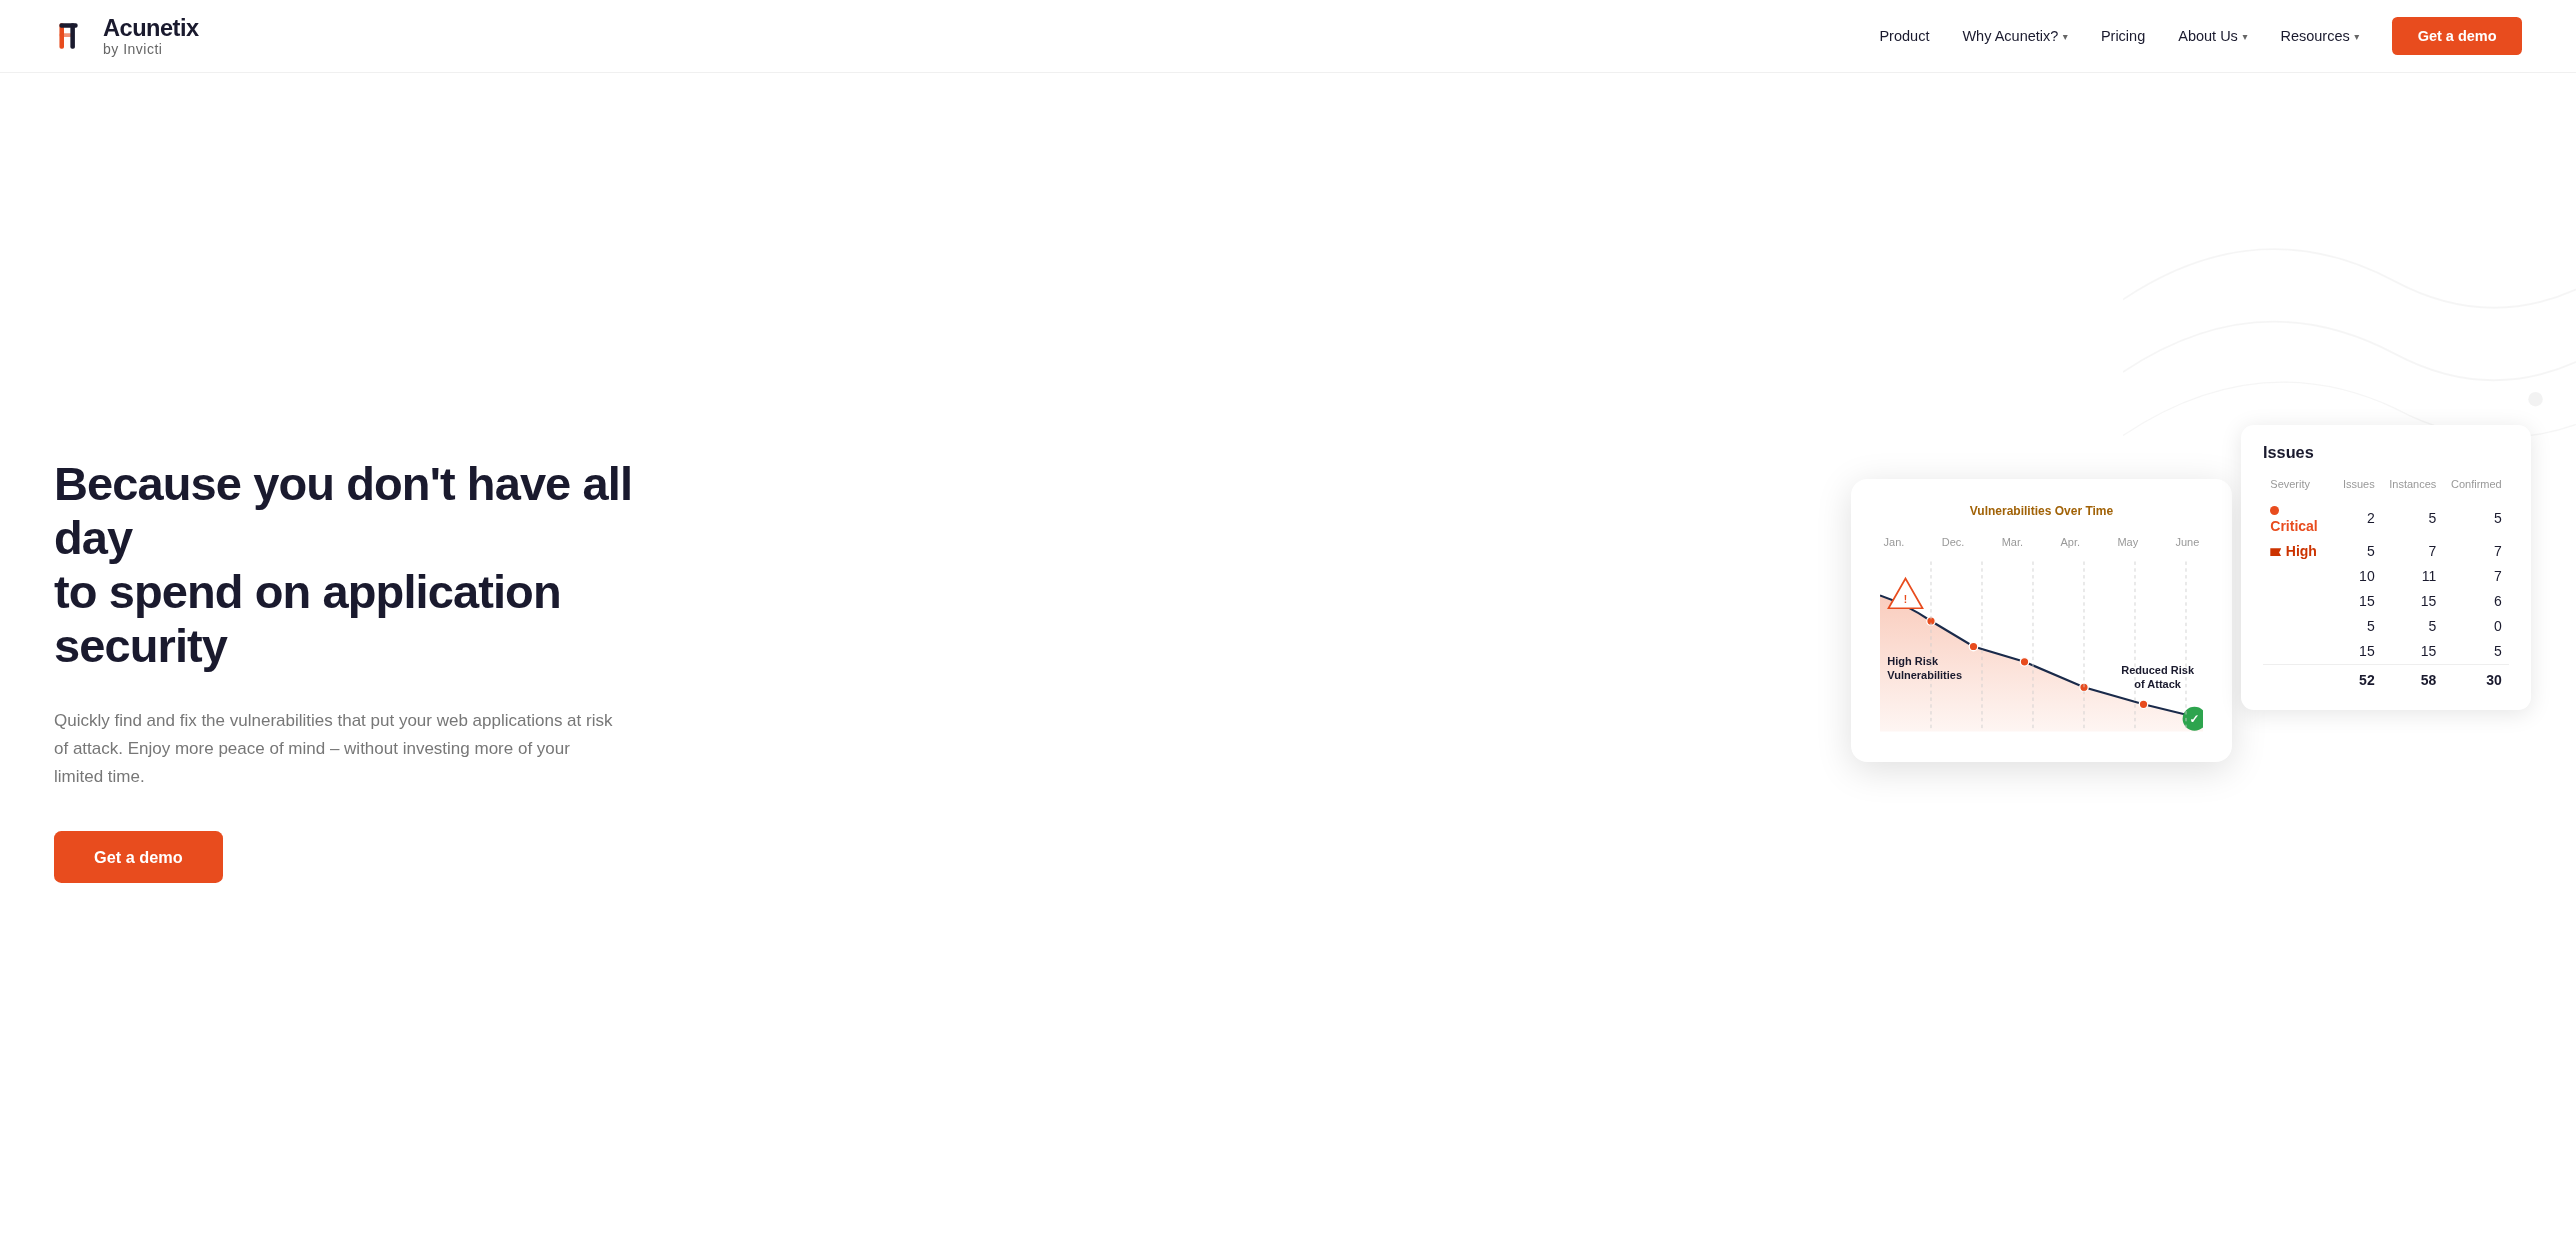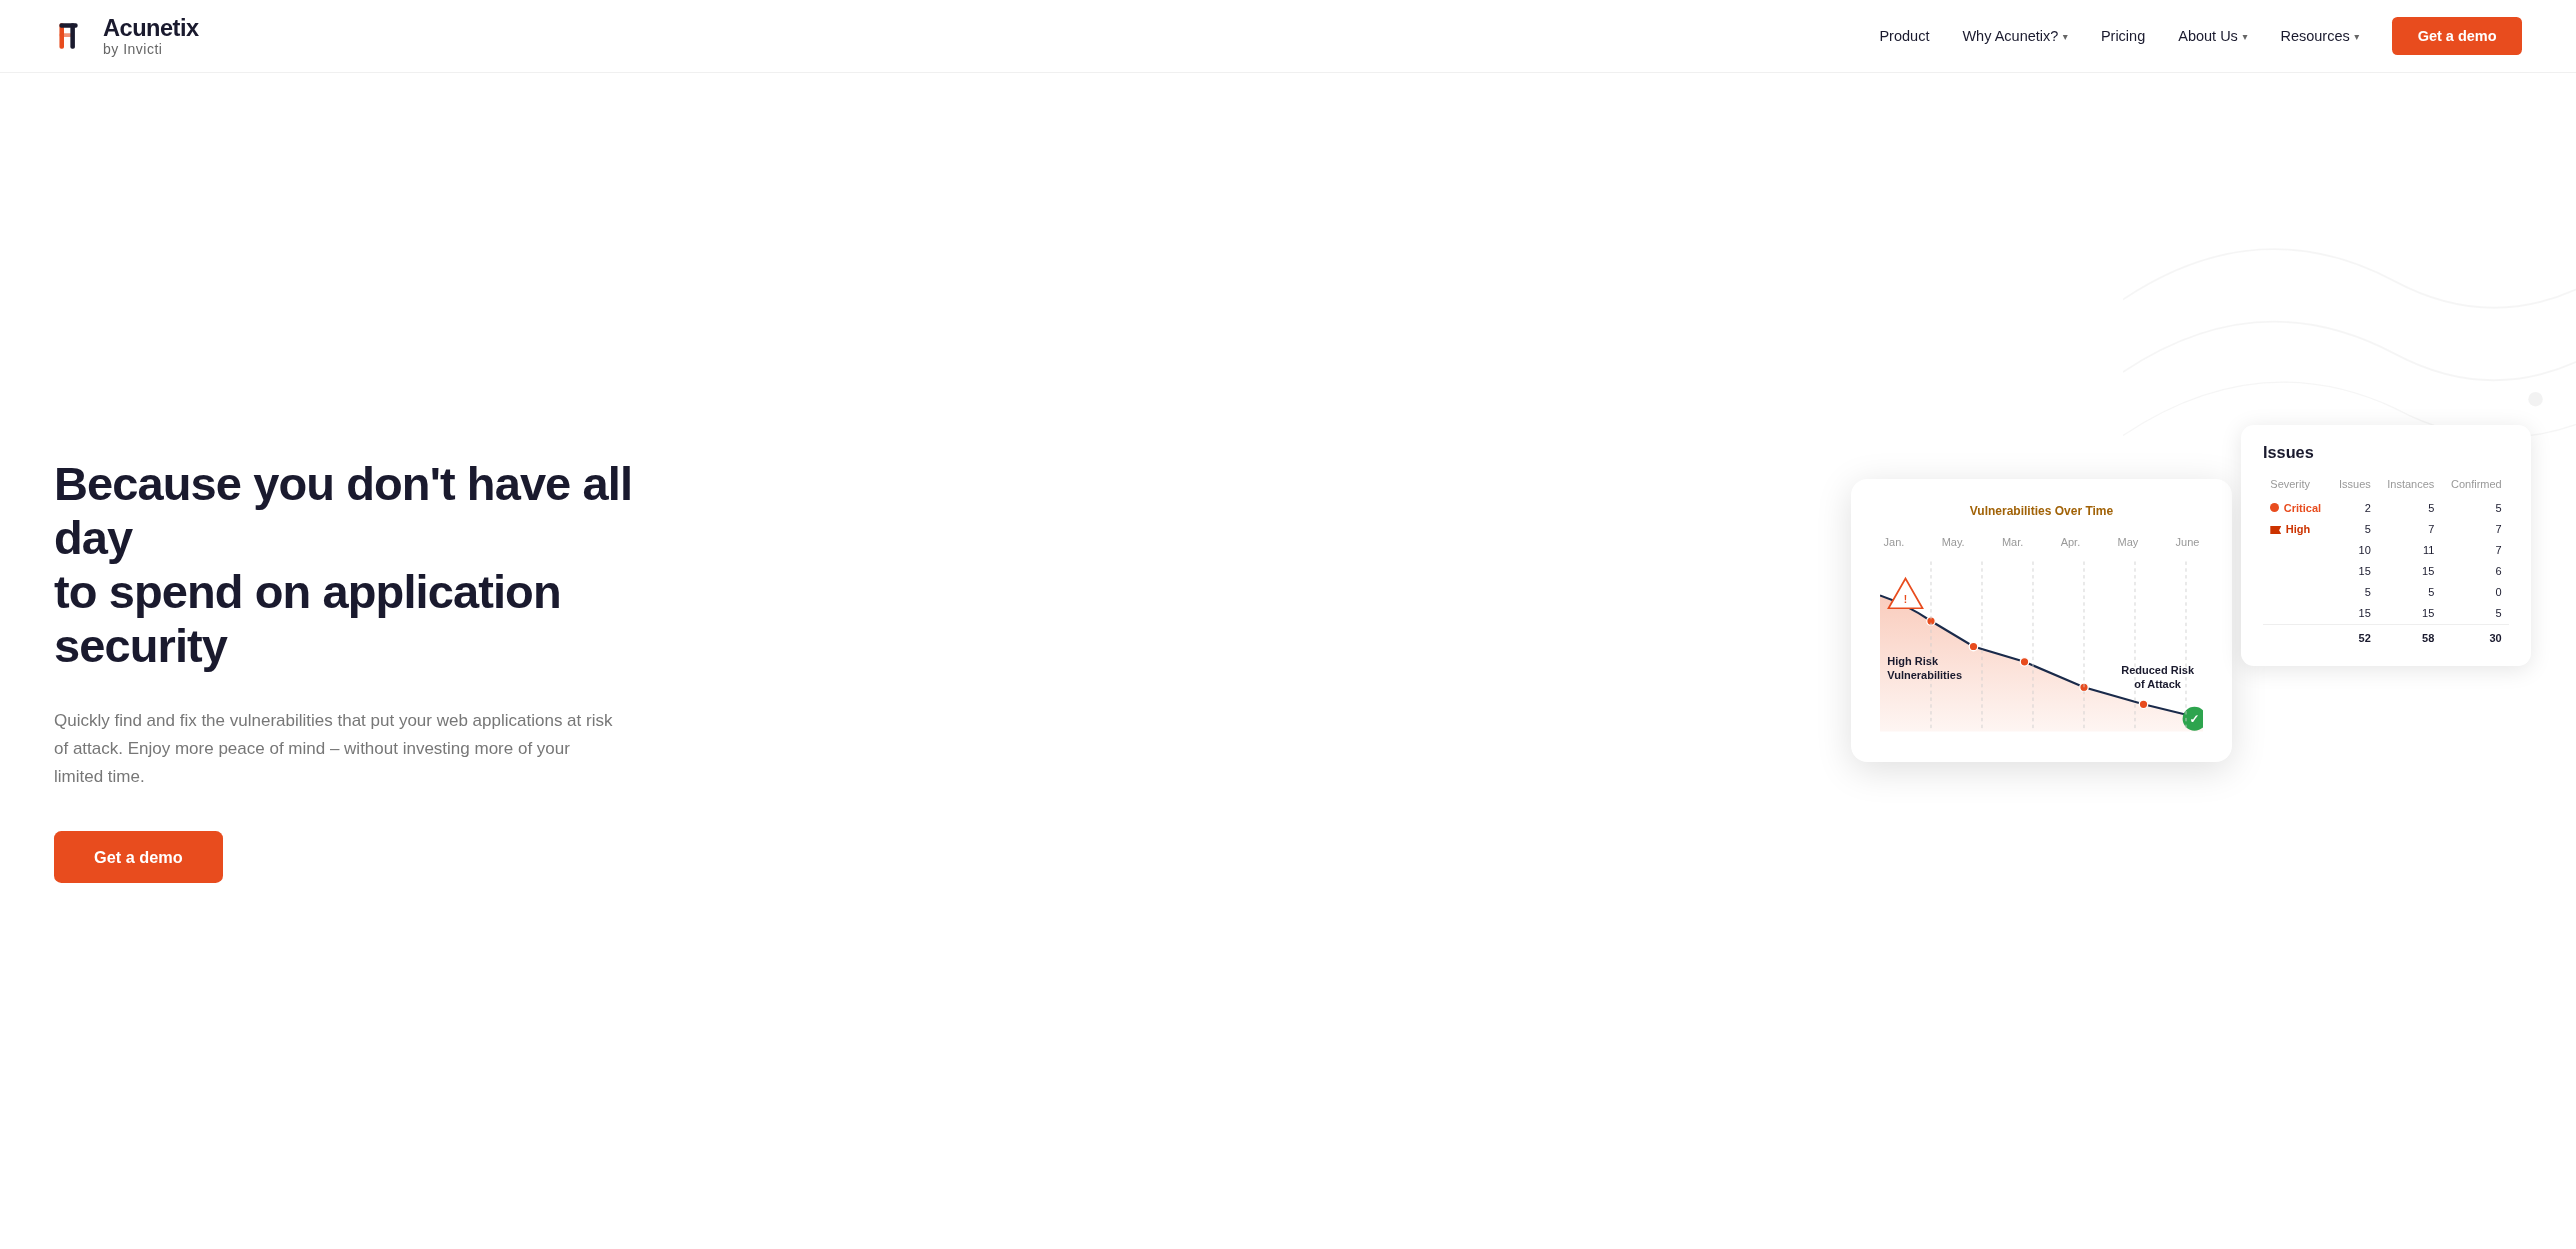--- a/index.html
+++ b/index.html
@@ -64,21 +64,21 @@
     
     .issues-card {
       position: absolute; right: -9px; top: 0px; z-index: 4;
       background: #fff; border-radius: 12.7px; padding: 18px 22px;
       box-shadow: 0 3.6px 22px rgba(0,0,0,0.10); width: 290px;
     }
     .issues-title { font-size: 16.3px; font-weight: 700; color: #1a1a2e; margin-bottom: 12.7px; }
     .issues-table { width: 100%; border-collapse: collapse; font-size: 11.8px; }
     .issues-table th { text-align: right; color: #999; font-weight: 500; padding: 3.6px 7.3px 7.3px; font-size: 11px; }
     .issues-table th:first-child { text-align: left; }
-    .issues-table td { text-align: right; padding: 4.5px 7.3px; color: #1a1a2e; font-size: 11px; }
+    .issues-table td { text-align: right; padding: 4.5px 7.3px; color: #1a1a2e; font-size: 14px; }
     .issues-table td:first-child { text-align: left; }
     .issues-table tr:last-child td { font-weight: 700; border-top: 0.9px solid #eee; padding-top: 7.3px; }
     .severity-critical { color: #e84c1e; font-weight: 600; }
     .severity-high { color: #cc3300; font-weight: 600; }
     .dot-critical { display: inline-block; width: 9px; height: 9px; border-radius: 50%; background: #e84c1e; margin-right: 4.5px; }
     .flag-icon { display: inline-block; width: 11px; height: 8.2px; background: #cc3300; margin-right: 4.5px; vertical-align: middle; clip-path: polygon(0 0, 100% 0, 80% 50%, 100% 100%, 0 100%); }
 
     
     .chart-svg { width: 100%; height: 181px; }
 
@@ -214,21 +214,21 @@
             <td>30</td>
           </tr>
         </tbody>
       </table>
     </div>
 
     <div class="vuln-card">
       <div class="vuln-card-title">Vulnerabilities Over Time</div>
       <div class="vuln-months">
         <span>Jan.</span>
-        <span>May.</span>
+        <span>Dec.</span>
         <span>Mar.</span>
         <span>Apr.</span>
         <span>May</span>
         <span>June</span>
       </div>
       <div class="vuln-chart-area">
         
         <svg class="chart-svg" viewBox="0 0 380 200" xmlns="http://www.w3.org/2000/svg">
           <defs>
             <linearGradient id="areaGrad" x1="0" y1="0" x2="0" y2="1">

